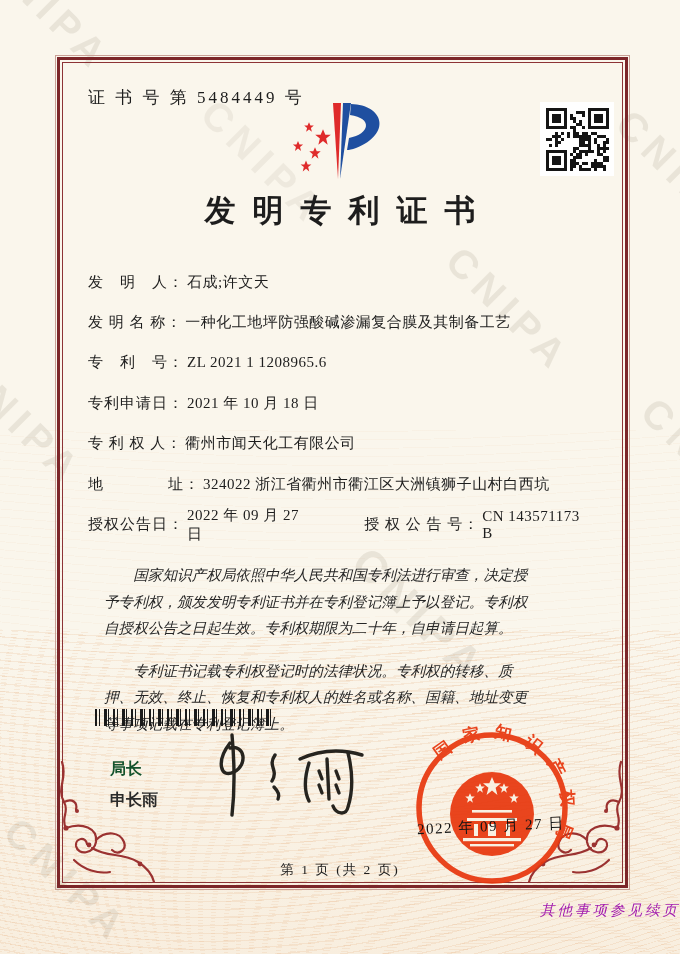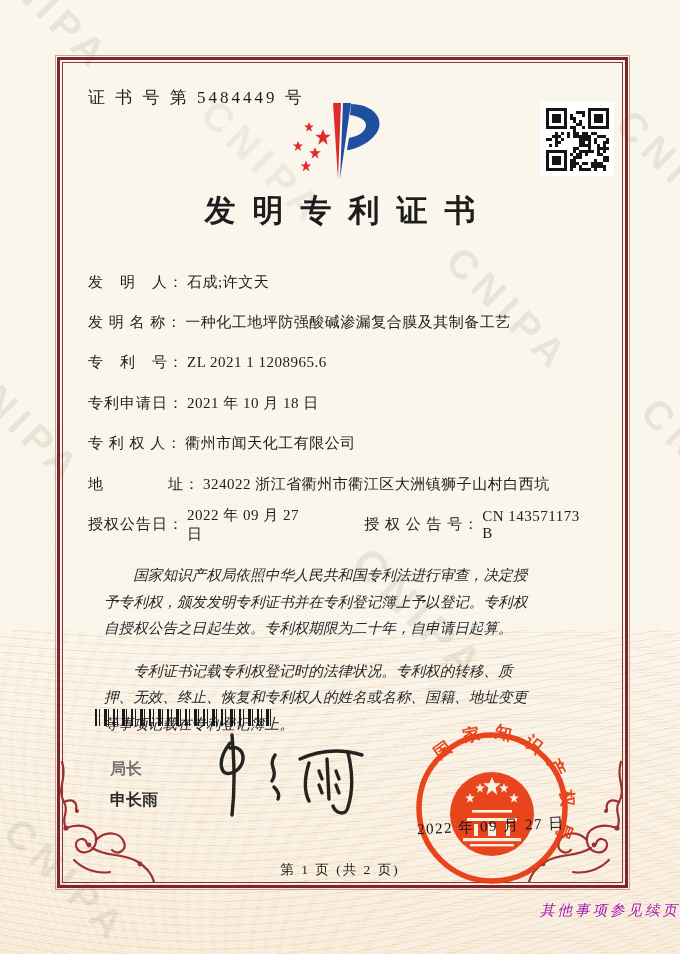--- a/index.html
+++ b/index.html
@@ -34,21 +34,21 @@
   .pair{display:flex;align-items:center;}
   .pair2{margin-left:47px;}
   .paras{position:absolute;left:88px;top:546px;width:462px;font-size:14.6px;line-height:1.82;
          font-style:italic;color:#262626;}
   .paras p{margin:16px;text-indent:2em;}
   .barcode{position:absolute;left:95px;top:709px;width:177px;height:17px;
     background-image:repeating-linear-gradient(90deg,#1a1a1a 0 2px,transparent 2px 4px,
       #1a1a1a 4px 5px,transparent 5px 9px,#1a1a1a 9px 12px,transparent 12px 13px,
       #1a1a1a 13px 14px,transparent 14px 18px);}
   .ititle{position:absolute;left:110px;top:759px;font-family:"Liberation Sans","DejaVu Sans",sans-serif;
-          font-size:16px;font-weight:600;color:#737373;}
+          font-size:16px;font-weight:600;color:#14532d;}
   .iname{position:absolute;left:110px;top:790px;font-family:Liberation Mono, monospace;
          font-size:16px;font-weight:600;color:#2a2a2a;}
   .sig{position:absolute;left:200px;top:727px;}
   .flour{position:absolute;top:760px;}
   .flour.left{left:56px;}
   .flour.right{left:527px;transform:scaleX(-1);}
   .seal{position:absolute;left:404px;top:722px;opacity:.93;}
   .sealdate{position:absolute;left:417px;top:817px;font-size:15px;letter-spacing:1.5px;
             color:#141414;transform:rotate(-2.5deg);white-space:nowrap;}
   .pagenum{position:absolute;left:0;width:100%;top:861px;text-align:center;

